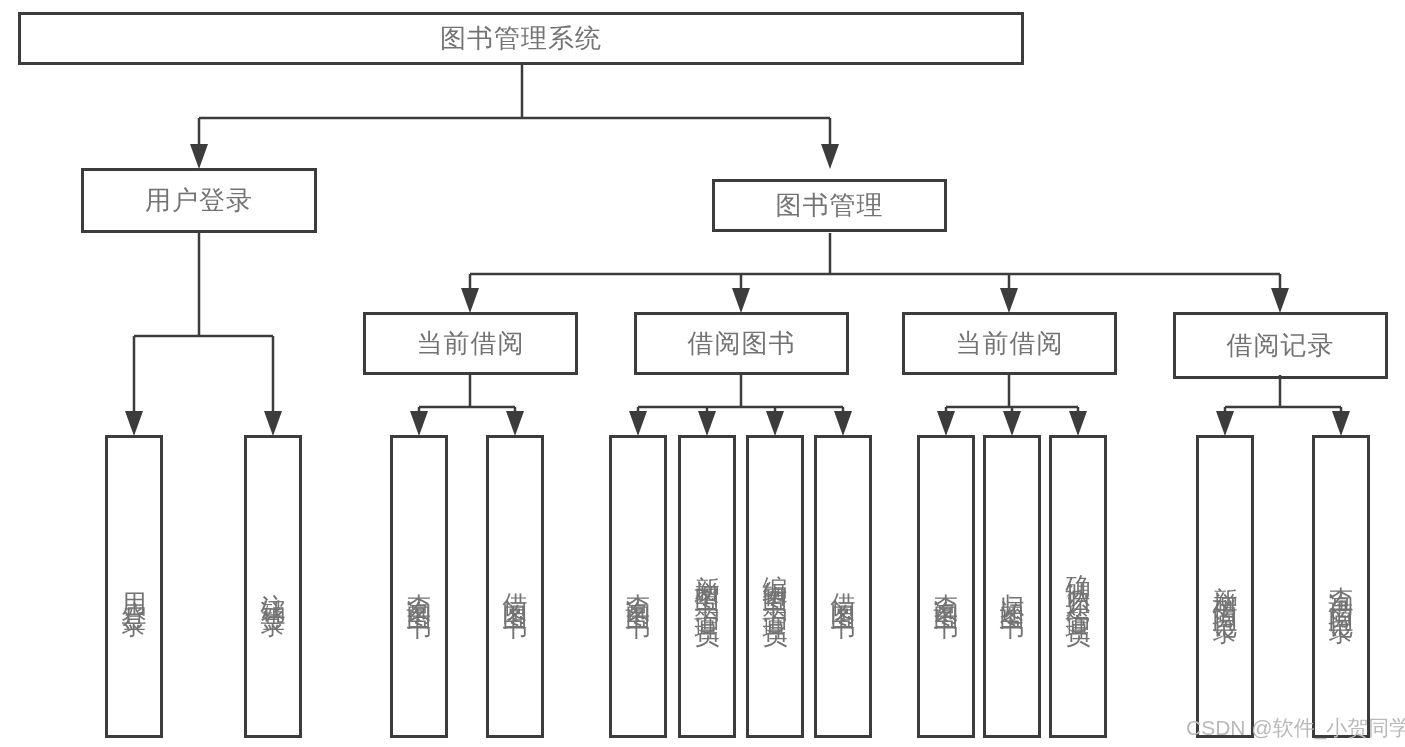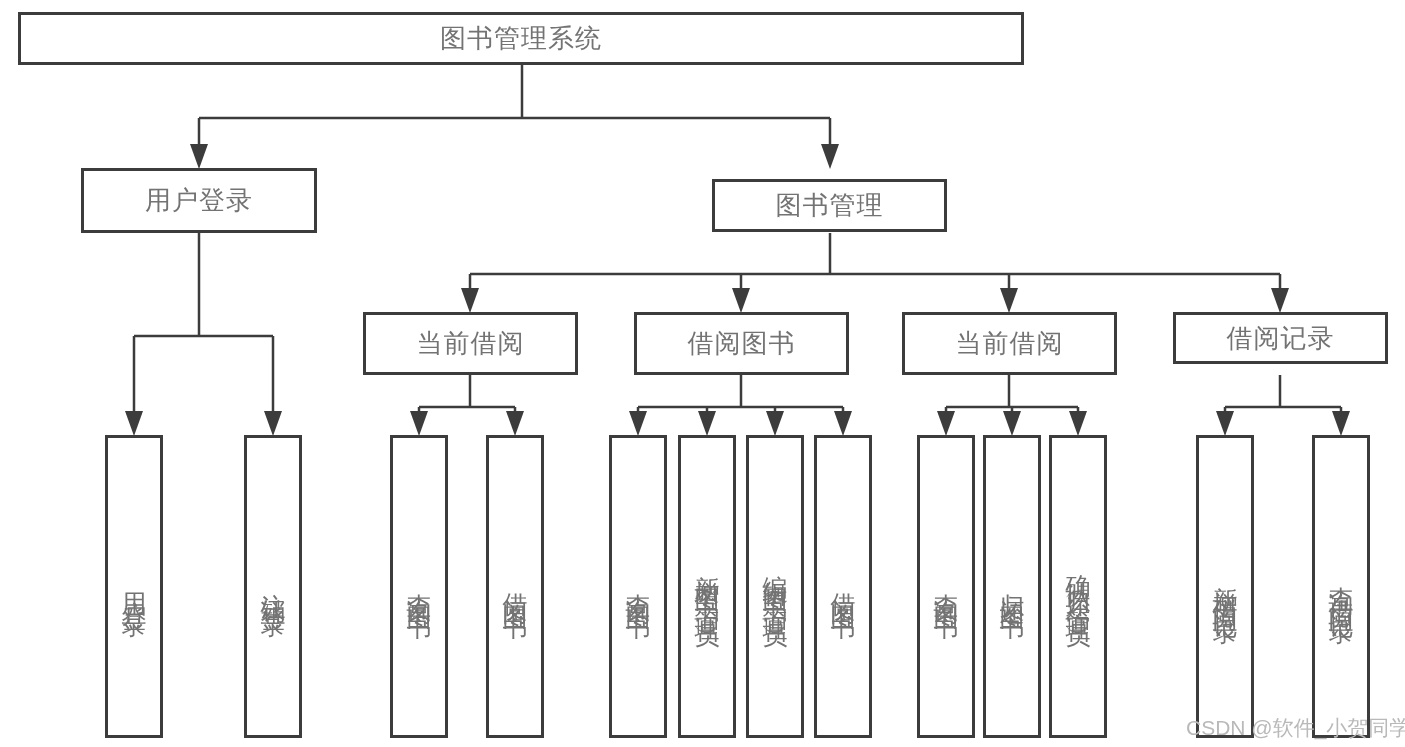--- a/index.html
+++ b/index.html
@@ -28,21 +28,21 @@
     line-height:1;
     white-space:nowrap;
   }
   
   #n-root{left:18px;top:12px;width:1006px;height:53px;}
   #n-user-login{left:81px;top:168px;width:236px;height:65px;}
   #n-book-mgmt{left:712px;top:179px;width:235px;height:53px;}
   #n-new-rec{left:363px;top:312px;width:215px;height:63px;}
   #n-borrowing{left:634px;top:312px;width:215px;height:63px;}
   #n-current{left:902px;top:312px;width:215px;height:63px;text-align:right;}
-  #n-records{left:1173px;top:312px;width:215px;height:52px;}
+  #n-records{left:1173px;top:312px;width:215px;height:67px;}
   .leaf{top:435px;width:58px;height:303px;}
   #l-user-login{left:105px;}
   #l-logout{left:244px;}
   #l-rec-query{left:390px;}
   #l-rec-borrow{left:486px;}
   #l-bb-query{left:609px;}
   #l-bb-add{left:678px;}
   #l-bb-edit{left:746px;}
   #l-bb-borrow{left:814px;}
   #l-cb-query{left:917px;}

